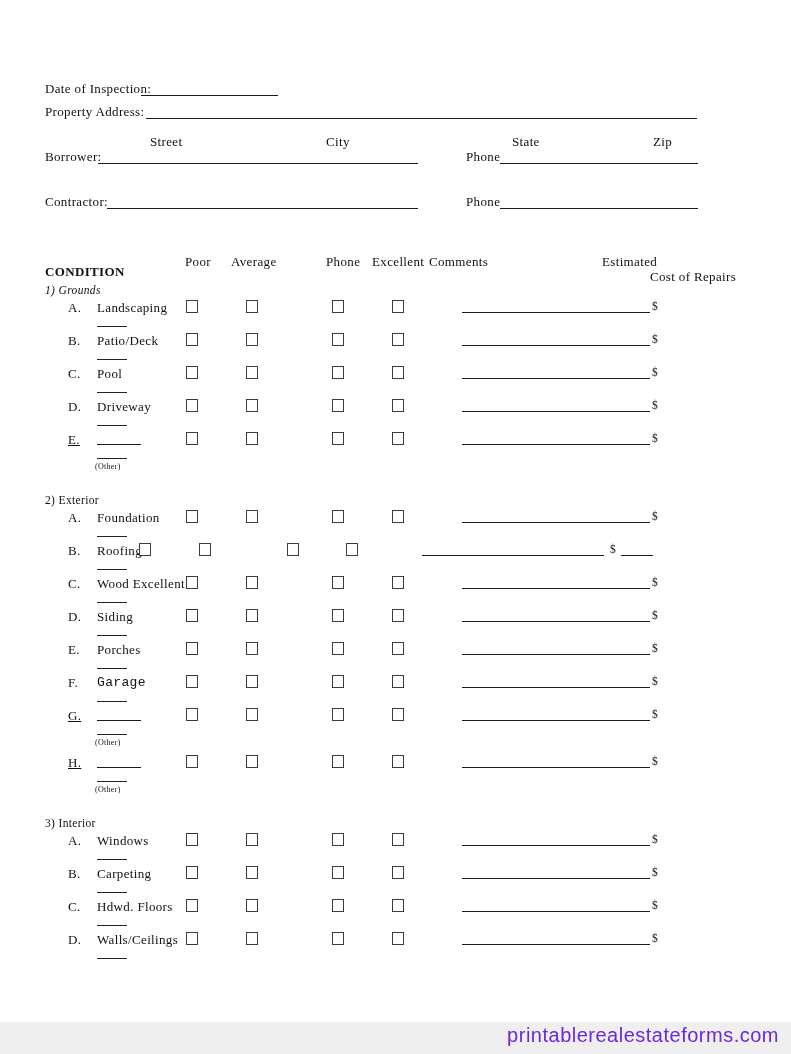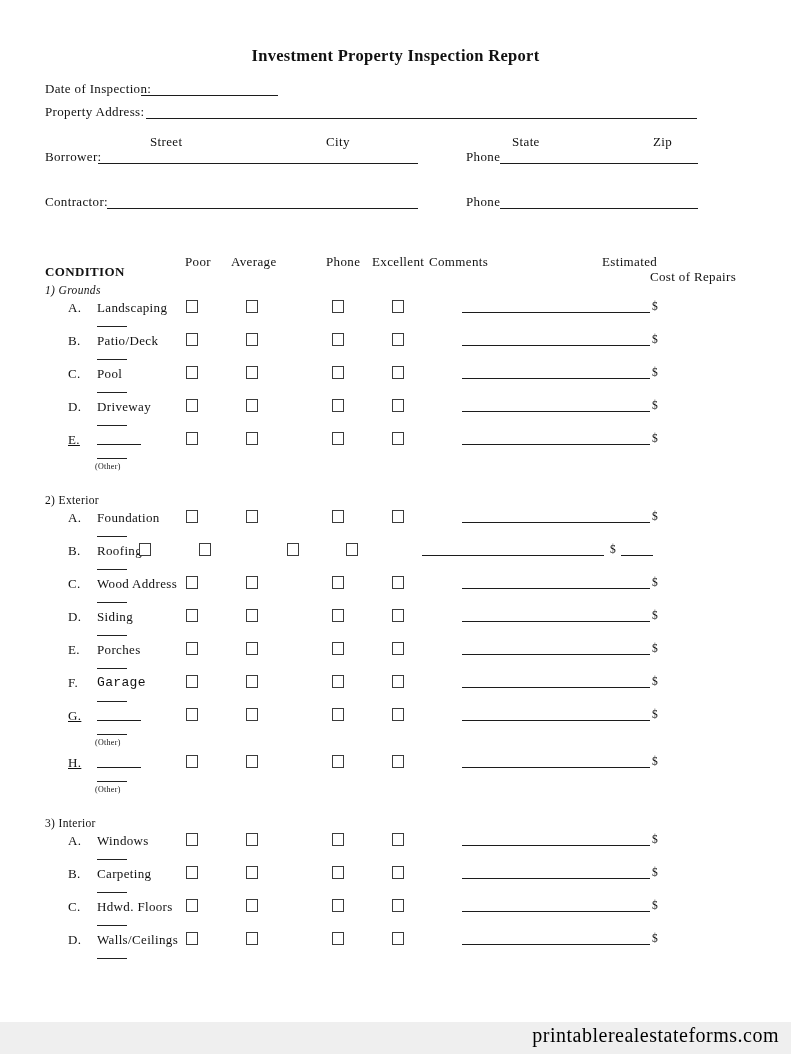--- a/index.html
+++ b/index.html
@@ -22,30 +22,29 @@
   }
   .sec{font-size:11.5px;letter-spacing:.35px;}
   .tiny{font-size:8px;letter-spacing:.3px;}
   .dollar{font-size:11.5px;}
   #footer{
     position:absolute;left:0;top:1022px;width:791px;height:32px;
     background:#efefef;
   }
   #footer span{
     position:absolute;right:12px;top:2px;
-    font-family:Liberation Serif, serif;
-    font-size:20px;color:#000000;letter-spacing:.5px;
+    font-family:Liberation Sans, sans-serif;
+    font-size:20px;color:#6d28d9;letter-spacing:.5px;
   }
 </style>
 </head>
 <body>
 
 <div id="page">
 
-  <div class="abs title">Investment Property Inspection Report</div>
 
   <div class="abs lbl" style="left:45px;top:81px;">Date of Inspection:</div>
   <div class="abs fline" style="left:141px;top:95px;width:137px;"></div>
 
   <div class="abs lbl" style="left:45px;top:104px;">Property Address:</div>
   <div class="abs fline" style="left:146px;top:118px;width:551px;"></div>
 
   <div class="abs lbl" style="left:150px;top:134px;">Street</div>
   <div class="abs lbl" style="left:326px;top:134px;">City</div>
   <div class="abs lbl" style="left:512px;top:134px;">State</div>
@@ -132,21 +131,21 @@
       <div class="abs lbl" style="left:97px;top:543px;">Roofing</div>
       <div class="cb" style="left:139px;top:543px;"></div>
       <div class="cb" style="left:199px;top:543px;"></div>
       <div class="cb" style="left:287px;top:543px;"></div>
       <div class="cb" style="left:346px;top:543px;"></div>
       <div class="abs fline" style="left:422px;top:555px;width:182px;"></div>
       <div class="abs dollar" style="left:610px;top:543px;">$</div>
       <div class="abs fline" style="left:621px;top:555px;width:32px;"></div>
       <div class="abs fline thin" style="left:97px;top:569px;width:30px;"></div>
       <div class="abs lbl" style="left:68px;top:576px;">C.</div>
-      <div class="abs lbl" style="left:97px;top:576px;">Wood Address</div>
+      <div class="abs lbl" style="left:97px;top:576px;">Wood Excellent</div>
       <div class="cb" style="left:186px;top:576px;"></div>
       <div class="cb" style="left:246px;top:576px;"></div>
       <div class="cb" style="left:332px;top:576px;"></div>
       <div class="cb" style="left:392px;top:576px;"></div>
       <div class="abs fline" style="left:462px;top:588px;width:188px;"></div>
       <div class="abs dollar" style="left:652px;top:576px;">$</div>
       <div class="abs fline thin" style="left:97px;top:602px;width:30px;"></div>
       <div class="abs lbl" style="left:68px;top:609px;">D.</div>
       <div class="abs lbl" style="left:97px;top:609px;">Siding</div>
       <div class="cb" style="left:186px;top:609px;"></div>

